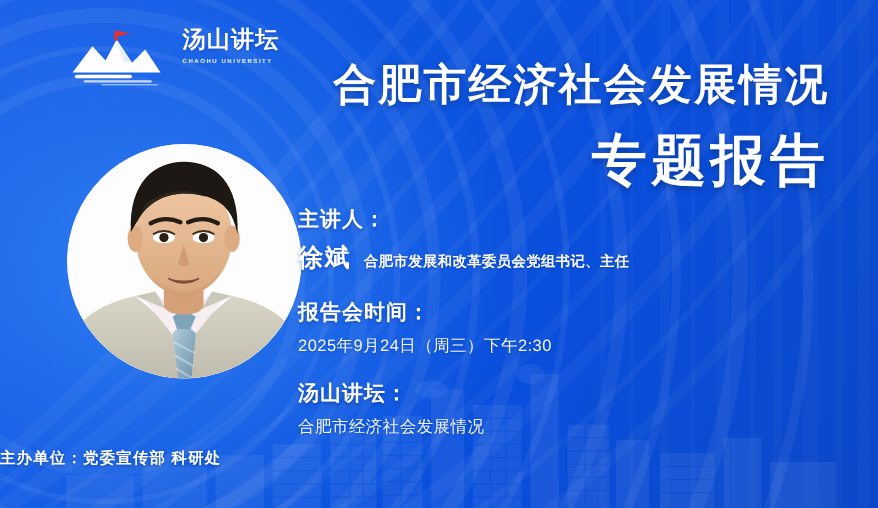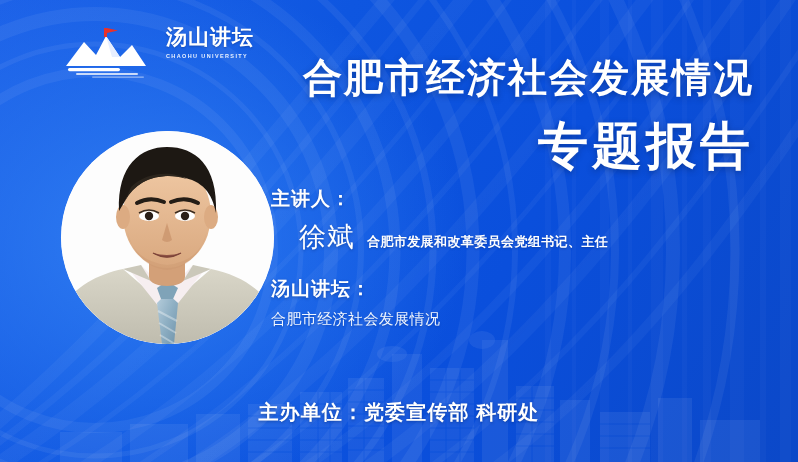--- a/index.html
+++ b/index.html
@@ -74,42 +74,41 @@
 
   
   .info { position:absolute; left:271px; top:186px; }
   .info .lbl {
     color:#ffffff; font-weight:bold; font-size:19px;
     letter-spacing:1px; white-space:nowrap;
     text-shadow:0 1px 3px rgba(3,30,92,.4);
   }
   .info .row-name { display:flex; align-items:baseline; margin-top:7px; }
   .info .name {
-    color:#ffffff; font-weight:normal; font-size:27px;
+    color:#ffffff; font-weight:bold; font-size:23px;
     letter-spacing:1px; white-space:nowrap;
     text-shadow:0 1px 3px rgba(3,30,92,.4);
-    margin-left:28px;
   }
   .info .post {
     color:#ffffff; font-weight:bold; font-size:13px;
     letter-spacing:.4px; white-space:nowrap; margin-left:12px;
     text-shadow:0 1px 2px rgba(3,30,92,.35);
   }
   .info .val {
     color:#f2f7ff; font-size:15px; letter-spacing:.4px;
     white-space:nowrap; margin-top:8px;
     text-shadow:0 1px 2px rgba(3,30,92,.3);
   }
   .info .grp { margin-top:21px; }
 
   
   .footer {
     position:absolute; left:0; right:0; bottom:36px;
-    text-align:center;
-    color:#ffffff; font-weight:bold; font-size:20px;
+    text-align:left;
+    color:#ffffff; font-weight:bold; font-size:14px;
     letter-spacing:1.1px; white-space:nowrap;
     text-shadow:0 1px 3px rgba(3,30,92,.45);
     margin-top:17px;
   }
 </style>
 </head>
 <body>
 
 <div class="poster">
 
@@ -288,20 +287,24 @@
     </svg>
   </div>
 
   <div class="info">
     <div class="lbl">主讲人：</div>
     <div class="row-name">
       <span class="name">徐斌</span>
       <span class="post">合肥市发展和改革委员会党组书记、主任</span>
     </div>
 
+    <div class="grp">
+      <div class="lbl">报告会时间：</div>
+      <div class="val">2025年9月24日（周三）下午2:30</div>
+    </div>
 
     <div class="grp">
       <div class="lbl">汤山讲坛：</div>
       <div class="val">合肥市经济社会发展情况</div>
     </div>
   </div>
 
   <div class="footer">主办单位：党委宣传部  科研处</div>
 
 </div>

